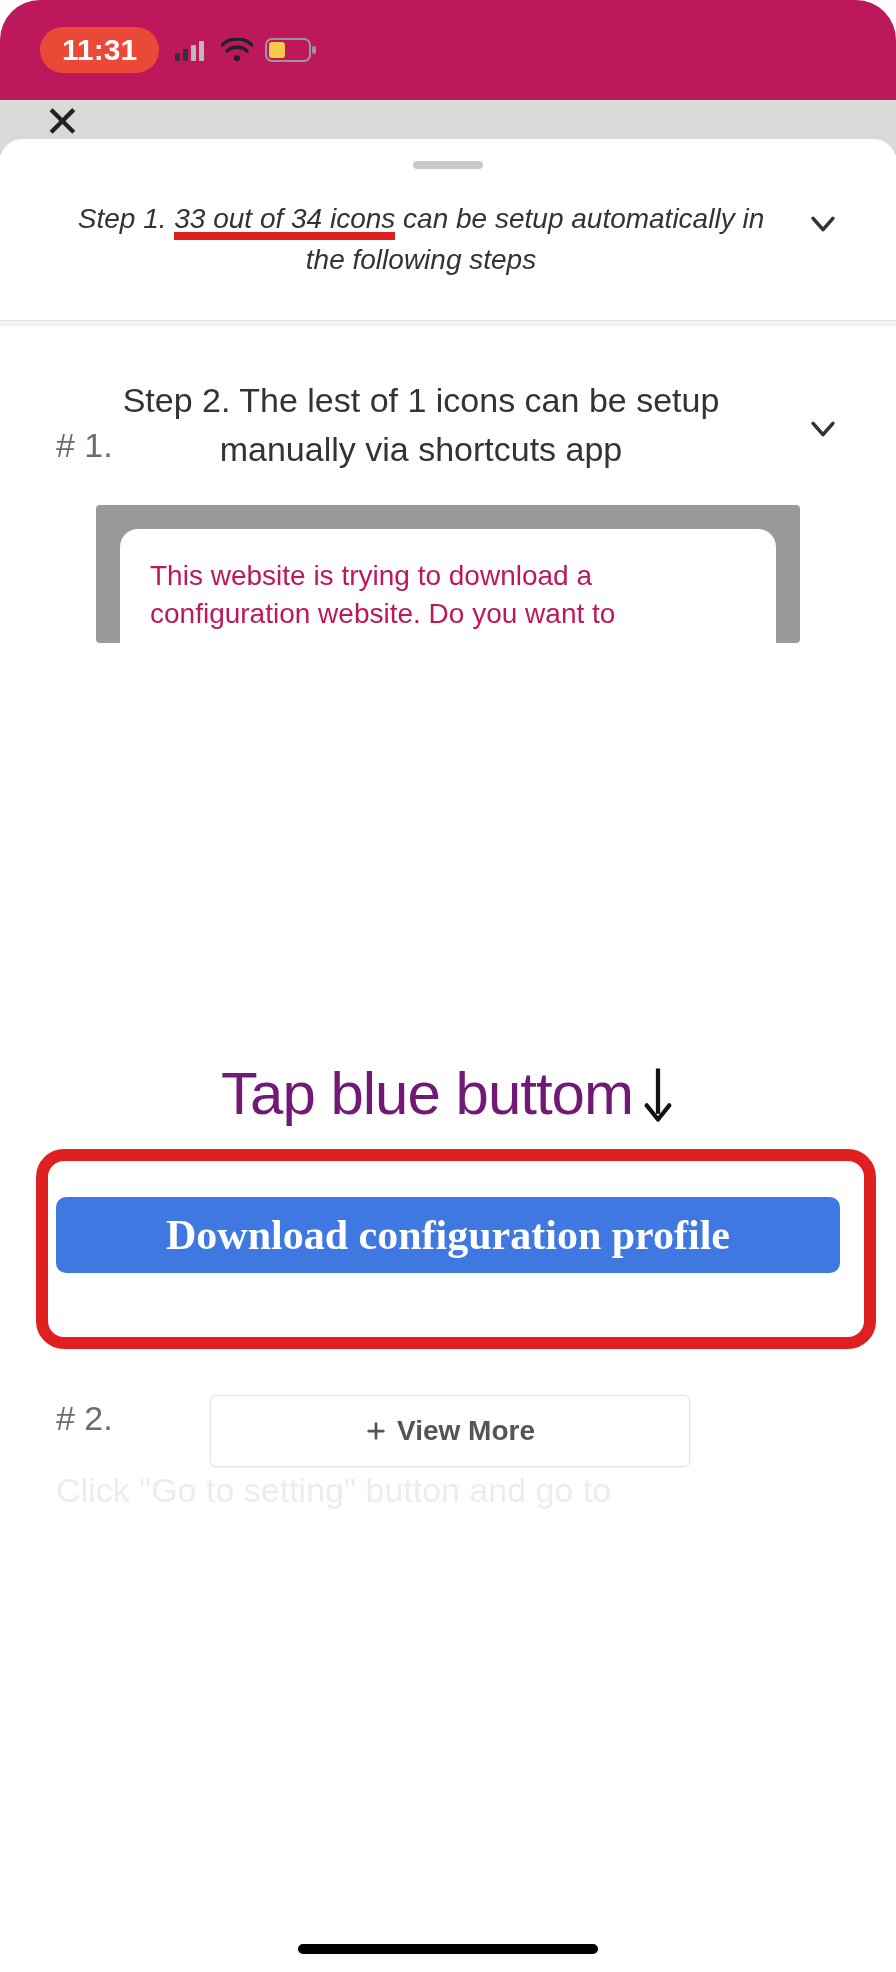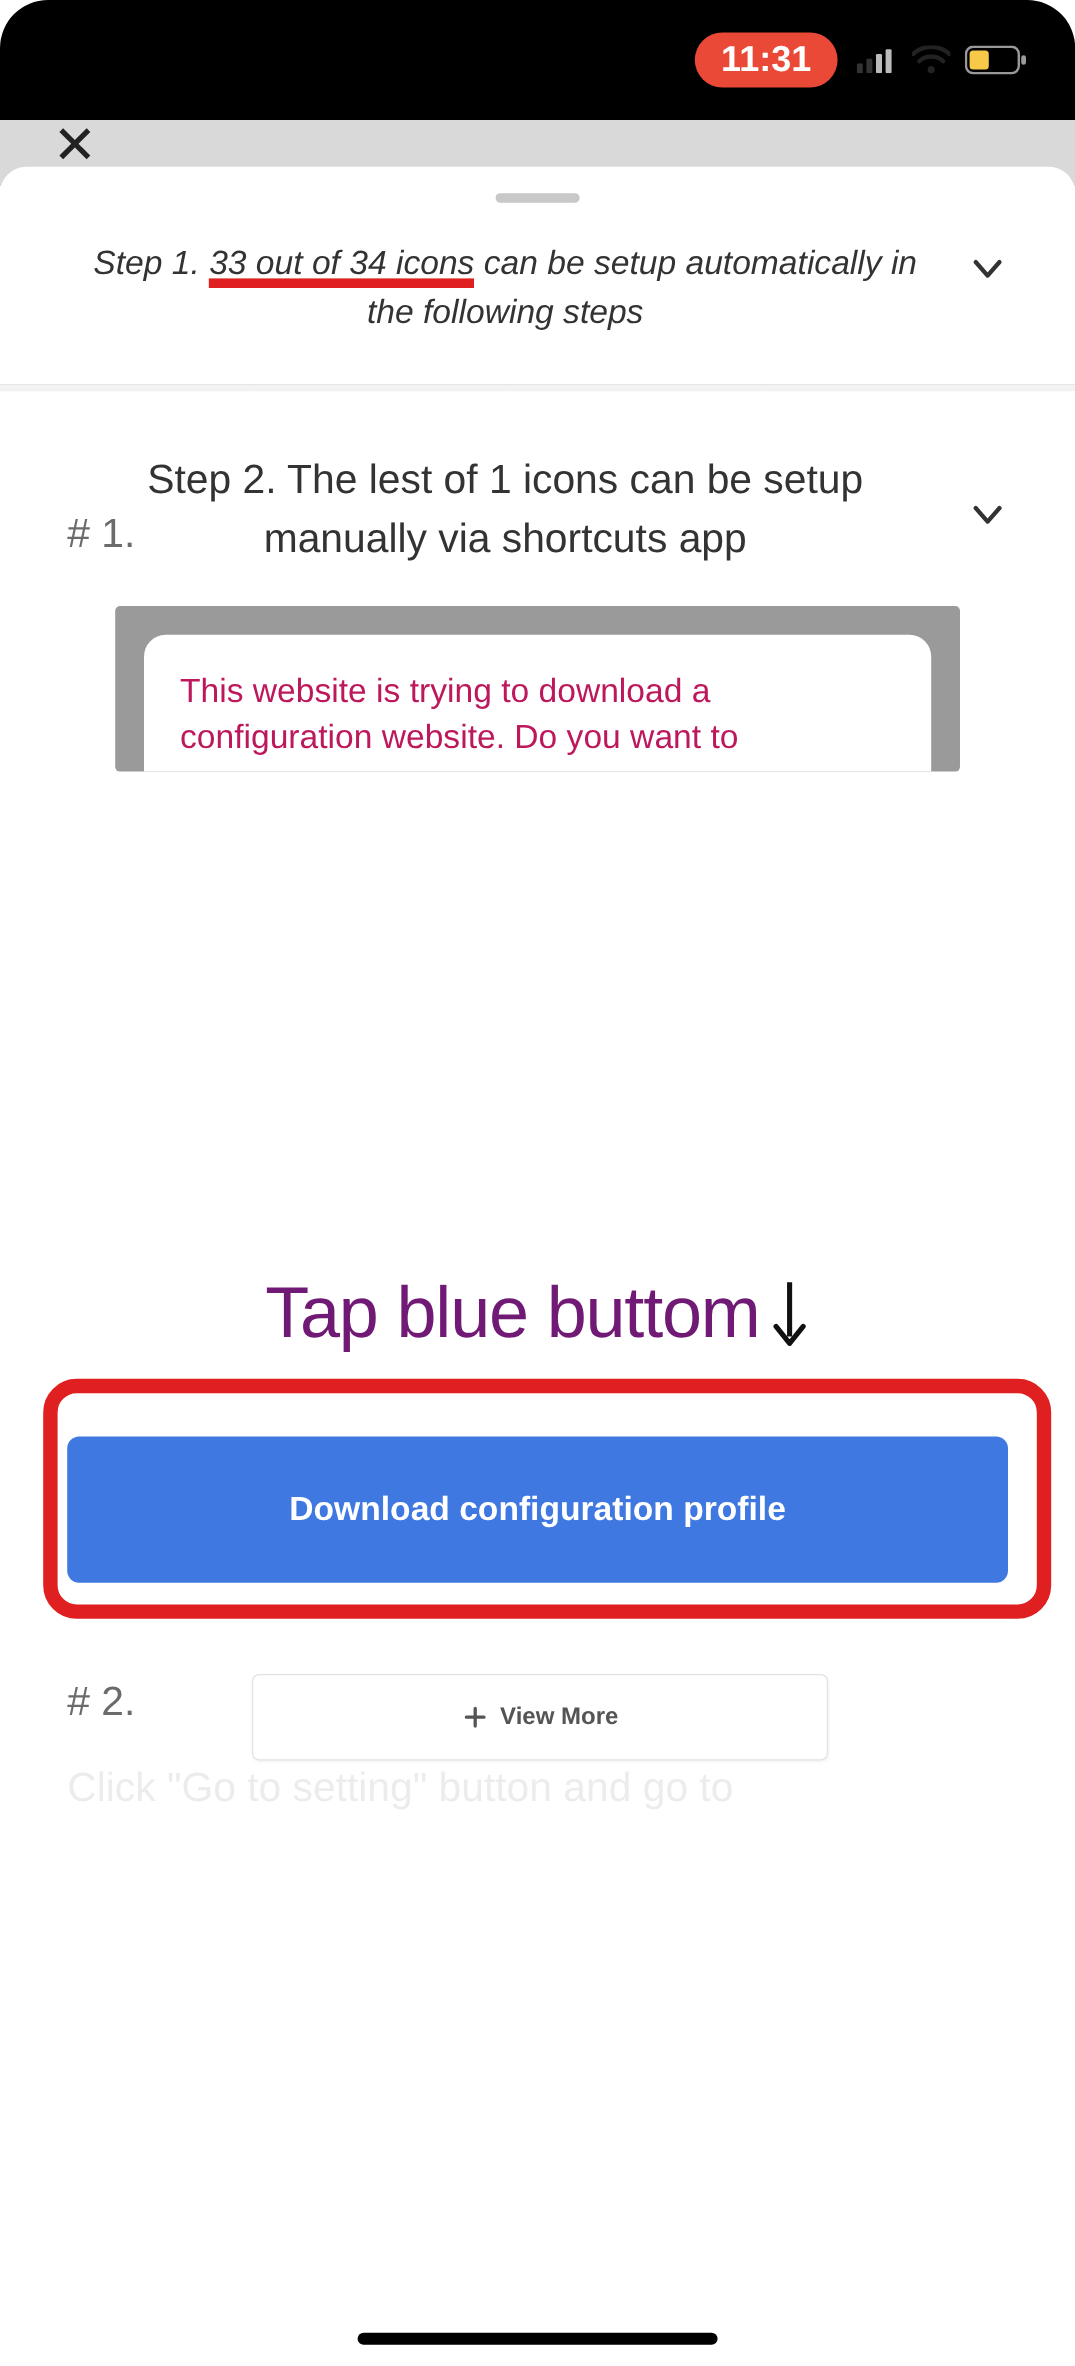--- a/index.html
+++ b/index.html
@@ -1,20 +1,20 @@
 <!DOCTYPE html>
 <html><head>
 <meta charset="utf-8">
 <style>
   * { box-sizing: border-box; margin: 0; padding: 0; }
   html, body { width: 896px; height: 1972px; font-family: -apple-system, "Helvetica Neue", Arial, sans-serif; background: #fff; }
   .screen { width: 896px; height: 1972px; position: relative; background: #fff; border-radius: 40px; overflow: hidden; }
 
   
-  .statusbar { height: 100px; background: #000000; display: flex; align-items: center; justify-content: flex-end; padding: 0 40px; gap: 16px; }
+  .statusbar { height: 100px; background: #be185d; display: flex; align-items: center; justify-content: flex-start; padding: 0 40px; gap: 16px; }
   .time-pill { background: #eb4937; color: #fff; font-weight: 600; font-size: 30px; padding: 6px 22px; border-radius: 24px; }
   .status-right { display: flex; align-items: center; gap: 12px; }
   .status-right svg { display: block; }
 
   
   .peek { height: 55px; background: #d9d9d9; position: relative; }
   .peek .x { position: absolute; left: 44px; top: 0; font-size: 44px; color: #222; font-weight: 300; line-height: 1; }
 
   
   .sheet { background: #fff; border-top-left-radius: 22px; border-top-right-radius: 22px; margin-top: -16px; position: relative; padding-top: 22px; }
@@ -34,27 +34,27 @@
 
   
   .mock { margin: 0 40px; background: #9a9a9a; padding: 24px 24px 0 24px; border-radius: 4px; }
   .mock-inner { background: #fff; border-top-left-radius: 18px; border-top-right-radius: 18px; padding: 28px 30px 10px 30px; }
   .mock-inner p { font-size: 28px; color: #be185d; line-height: 1.35; }
 
   .tap-hint { position: absolute; left: 0; right: 0; top: 920px; text-align: center; font-size: 60px; color: #701a75; letter-spacing: -1px; display: flex; align-items: center; justify-content: center; gap: 8px; }
 
   .red-box { position: absolute; left: 36px; right: 20px; top: 1010px; height: 200px; border: 12px solid #e02020; border-radius: 28px; }
 
-  .blue-btn { position: absolute; left: 56px; right: 56px; top: 1058px; height: 122px; background: #3f78e0; color: #fff; border: none; border-radius: 10px; font-size: 28px; font-weight: 600; display: flex; align-items: center; justify-content: center; }
+  .blue-btn { position: absolute; left: 56px; right: 56px; top: 1058px; height: 76px; background: #3f78e0; color: #fff; border: none; border-radius: 10px; font-size: 42px; font-weight: 600; display: flex; align-items: center; justify-content: center; font-family: Liberation Serif, serif; }
 
   .section2 { position: absolute; top: 1260px; left: 56px; right: 56px; }
   .hnum2 { font-size: 34px; color: #6b6b6b; font-weight: 500; }
   .faded { position: absolute; top: 72px; left: 0; font-size: 34px; color: #6b6b6b; opacity: 0.12; white-space: nowrap; }
 
-  .viewmore { position: absolute; left: 210px; top: 1256px; width: 480px; height: 72px; background: #fff; border: 1px solid #e2e2e2; border-radius: 6px; display: flex; align-items: center; justify-content: center; gap: 10px; color: #555; font-size: 20px; font-weight: 600; box-shadow: 0 1px 2px rgba(0,0,0,.05); }
+  .viewmore { position: absolute; left: 210px; top: 1256px; width: 480px; height: 72px; background: #fff; border: 1px solid #e2e2e2; border-radius: 6px; display: flex; align-items: center; justify-content: center; gap: 10px; color: #555; font-size: 28px; font-weight: 600; box-shadow: 0 1px 2px rgba(0,0,0,.05); }
 
   .step2-row { position: absolute; bottom: 168px; left: 56px; right: 56px; display: flex; align-items: center; gap: 20px; }
   .step2-text { flex: 1; font-size: 34px; line-height: 1.45; color: #333; text-align: center; font-weight: 500; }
 
   .home-indicator { position: absolute; bottom: 18px; left: 50%; transform: translateX(-50%); width: 300px; height: 10px; background: #000; border-radius: 6px; }
 </style>
 </head>
 <body>
 
 <div class="screen">

